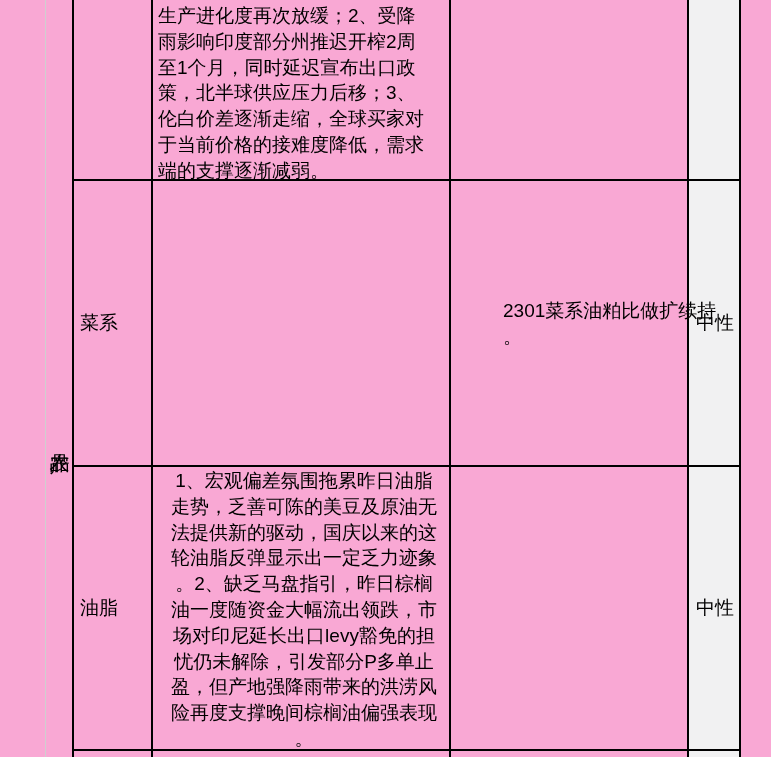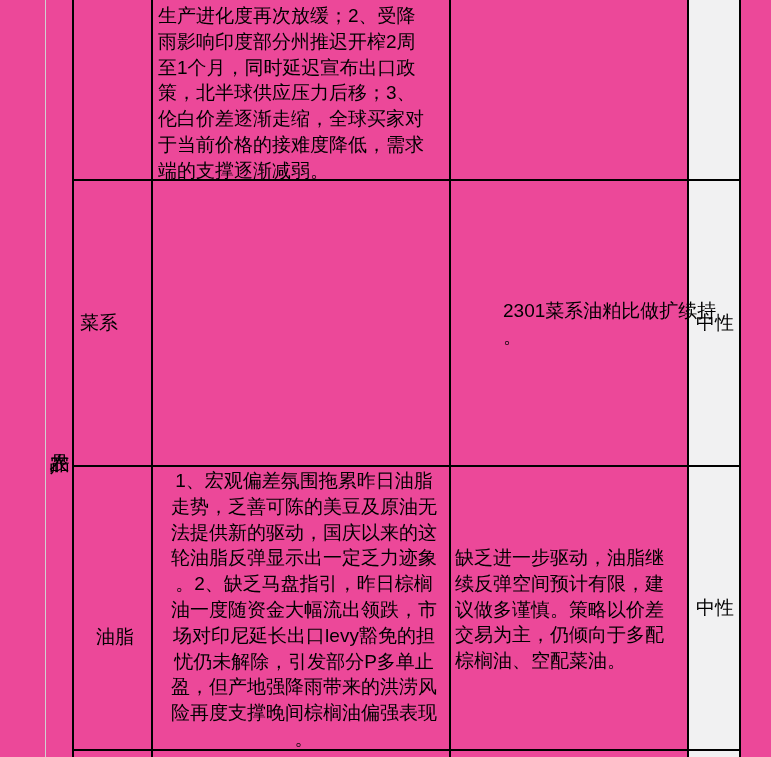--- a/index.html
+++ b/index.html
@@ -5,21 +5,21 @@
   html, body {
     margin: 0;
     padding: 0;
     background: #ffffff;
     font-family: "Liberation Sans", sans-serif;
   }
   #stage {
     position: relative;
     width: 771px;
     height: 757px;
-    background: #ec4899;
+    background: #f9a8d4;
     overflow: hidden;
     color: #000000;
   }
   
   .rating-col-fill {
     position: absolute;
     left: 689px; top: 0; width: 50px; height: 757px;
     background: #f1f1f2;
   }
   
@@ -63,21 +63,21 @@
     text-align: left;
     color: #000000;
   }
   
   #analysis-r1 { top: 3px; }
   #analysis-r2 { top: 182px; }
   #analysis-r3 { top: 468px; text-align: center; }
   #strategy-r2 { top: 298px; margin-left: 48px; }
   #strategy-r3 { top: 545px; }
   #variety-r2  { top: 310px; }
-  #variety-r3  { top: 624px; text-align: center; }
+  #variety-r3  { top: 595px; }
   #rating-r2   { top: 310px; }
   #rating-r3   { top: 595px; }
 </style>
 </head>
 <body>
 
 <div id="stage">
 
   <div class="rating-col-fill"></div>
 
@@ -113,20 +113,15 @@
 走势，乏善可陈的美豆及原油无
 法提供新的驱动，国庆以来的这
 轮油脂反弹显示出一定乏力迹象
 。2、缺乏马盘指引，昨日棕榈
 油一度随资金大幅流出领跌，市
 场对印尼延长出口levy豁免的担
 忧仍未解除，引发部分P多单止
 盈，但产地强降雨带来的洪涝风
 险再度支撑晚间棕榈油偏强表现
 。</div>
-  <div id="strategy-r3" class="cell-text strategy-text">缺乏进一步驱动，油脂继
-续反弹空间预计有限，建
-议做多谨慎。策略以价差
-交易为主，仍倾向于多配
-棕榈油、空配菜油。</div>
   <div id="rating-r3" class="cell-text rating-text">中性</div>
 
 </div>
 
 </body></html>

